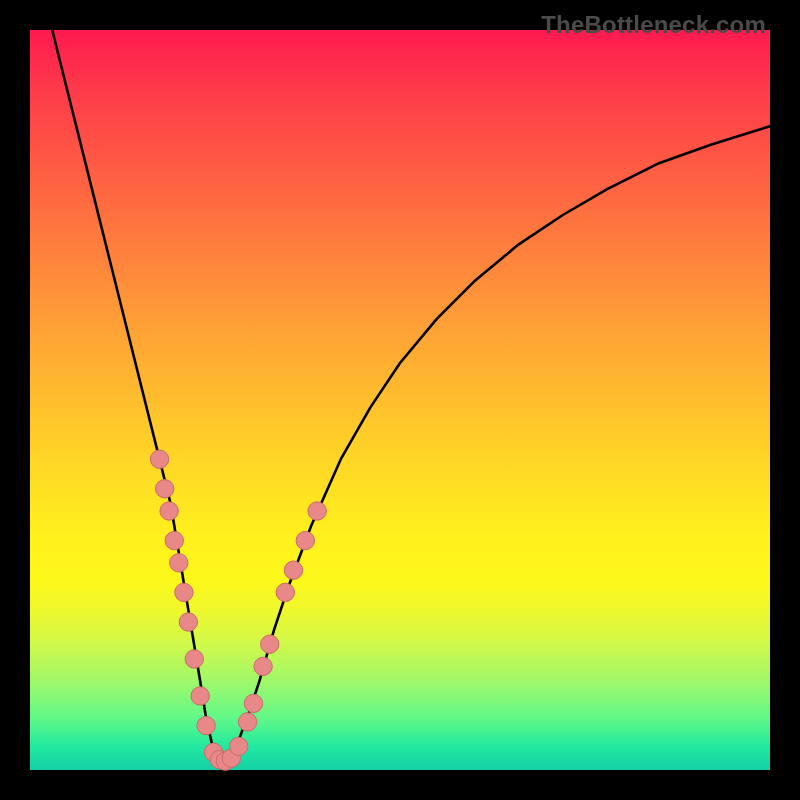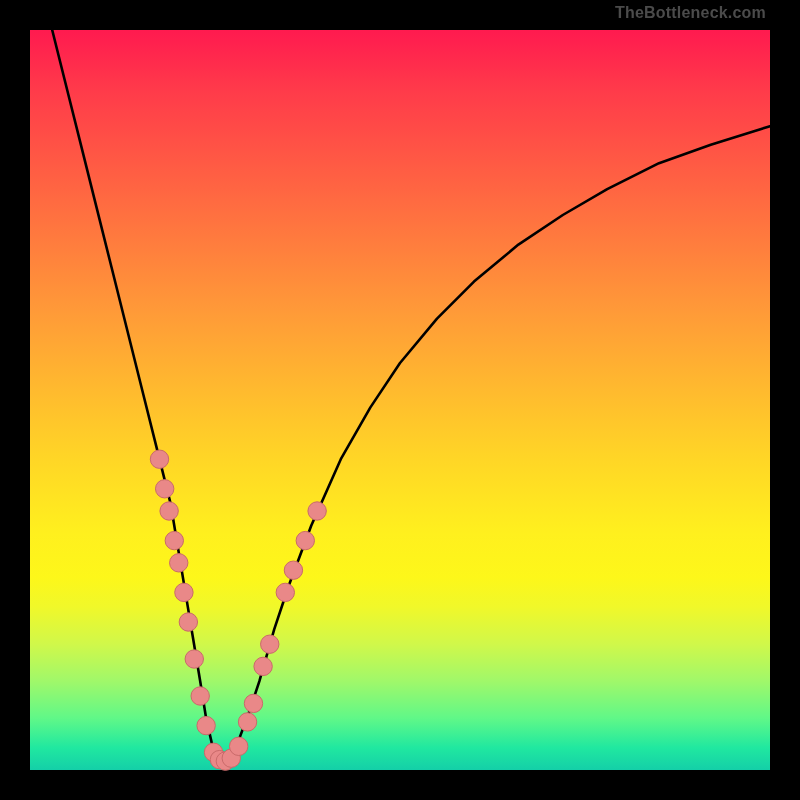--- a/index.html
+++ b/index.html
@@ -39,23 +39,23 @@
       #f0f82a 78%,
       #d0f84a 83%,
       #a0f86a 88%,
       #60f888 93%,
       #20e8a0 97%,
       #14cfa8 100%
     );
   }
   .attribution {
     position: absolute;
-    top: 4px;
+    top: 11px;
     right: 34px;
-    font-size: 16px;
+    font-size: 24px;
     font-weight: 600;
     color: #4b4b4b;
     letter-spacing: 0.2px;
     margin-left: 24px;
   }
   svg.curve {
     position: absolute;
     top: 30px;
     left: 30px;
     width: 740px;

